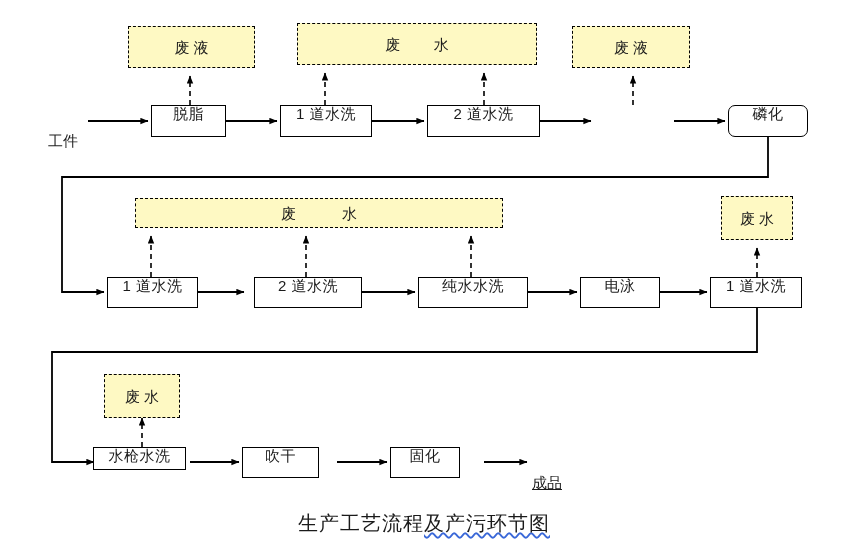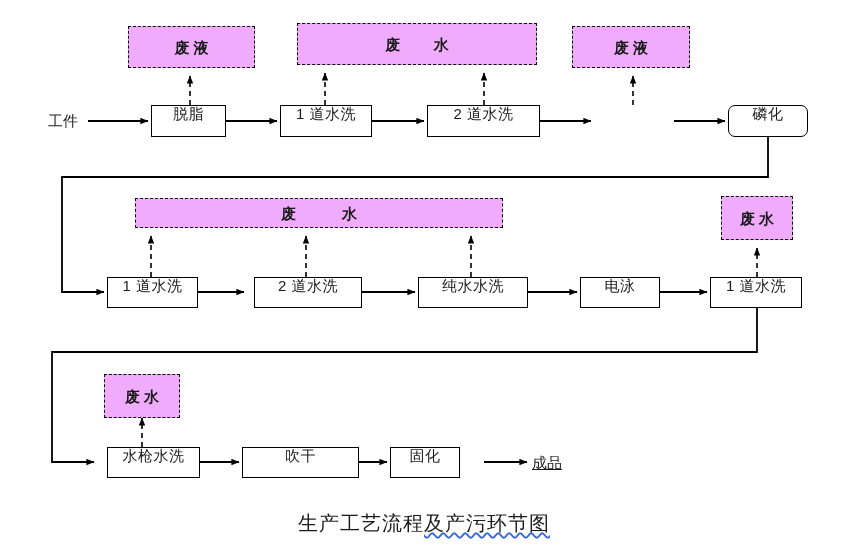--- a/index.html
+++ b/index.html
@@ -29,38 +29,38 @@
     font-size: 15px;
     letter-spacing: 0.5px;
     line-height: 1;
     white-space: nowrap;
     z-index: 3;
   }
   .waste {
     position: absolute;
     box-sizing: border-box;
     border: 1.5px dashed #000000;
-    background: #f0abfc;
+    background: #fef9c3;
     display: flex;
     align-items: center;
     justify-content: center;
     color: #1a1a1a;
     font-size: 15px;
     line-height: 1;
     white-space: pre;
     z-index: 3;
-    font-weight: bold;
   }
   .plaintext {
     position: absolute;
     color: #1a1a1a;
     font-size: 15px;
     line-height: 1;
     white-space: nowrap;
     z-index: 3;
+    margin-top: 20px;
   }
   #title {
     position: absolute;
     left: 0;
     right: 0;
     text-align: center;
     color: #1a1a1a;
     font-size: 20px;
     letter-spacing: 1px;
     z-index: 3;
@@ -186,24 +186,24 @@
     <span>纯水水洗</span>
   </div>
   <div class="node" style="left:710px; top:277px; width:92px; height:31px;">
     <span>1 道水洗</span>
   </div>
 
   <div class="waste" style="left:104px; top:374px; width:76px; height:44px;">
     <span>废 水</span>
   </div>
 
-  <div class="node" style="left:107px; top:447px; width:93px; height:31px;">
+  <div class="node" style="left:93px; top:447px; width:93px; height:23px;">
     <span>水枪水洗</span>
   </div>
-  <div class="node" style="left:242px; top:447px; width:117px; height:31px;">
+  <div class="node" style="left:242px; top:447px; width:77px; height:31px;">
     <span>吹干</span>
   </div>
   <div class="node" style="left:390px; top:447px; width:70px; height:31px;">
     <span>固化</span>
   </div>
 
   <div class="plaintext" style="left:532px; top:455px;text-decoration:underline;">成品</div>
 
   <div id="title" style="top:510px;">
     <span>生产工艺流程</span><span class="wavy">及产污环节图</span>

